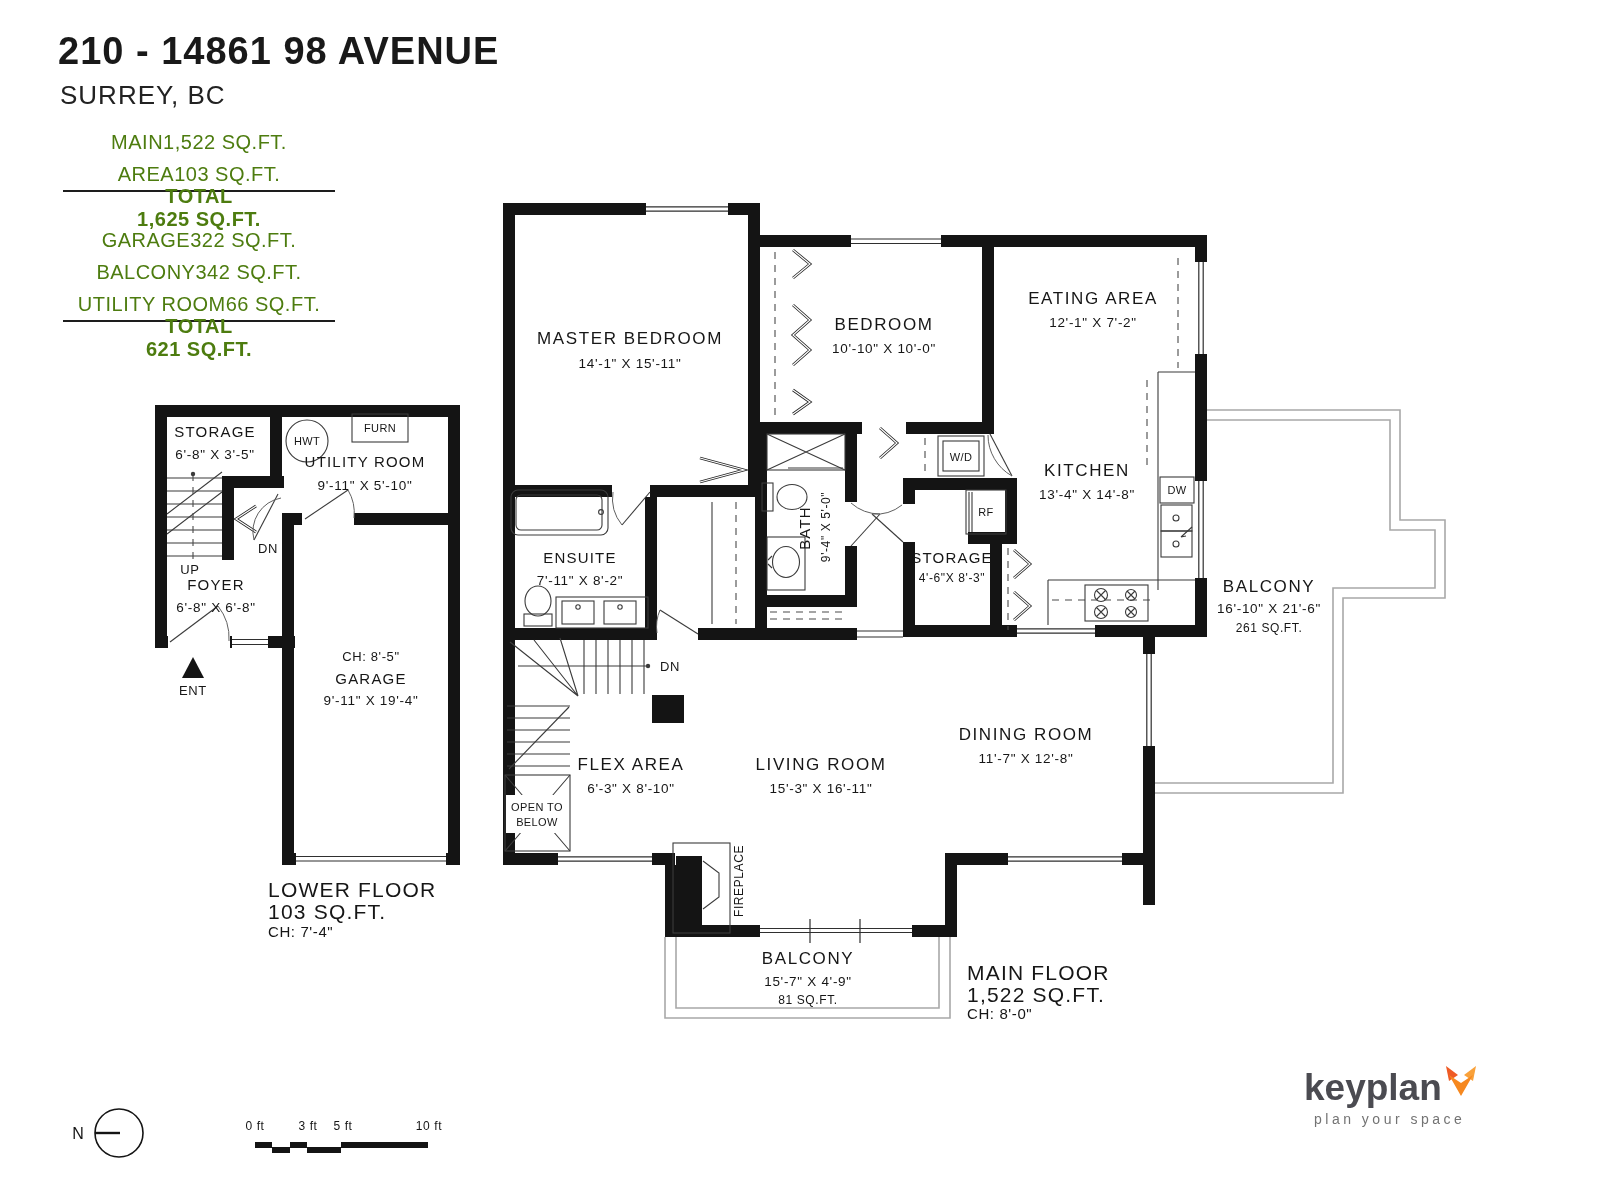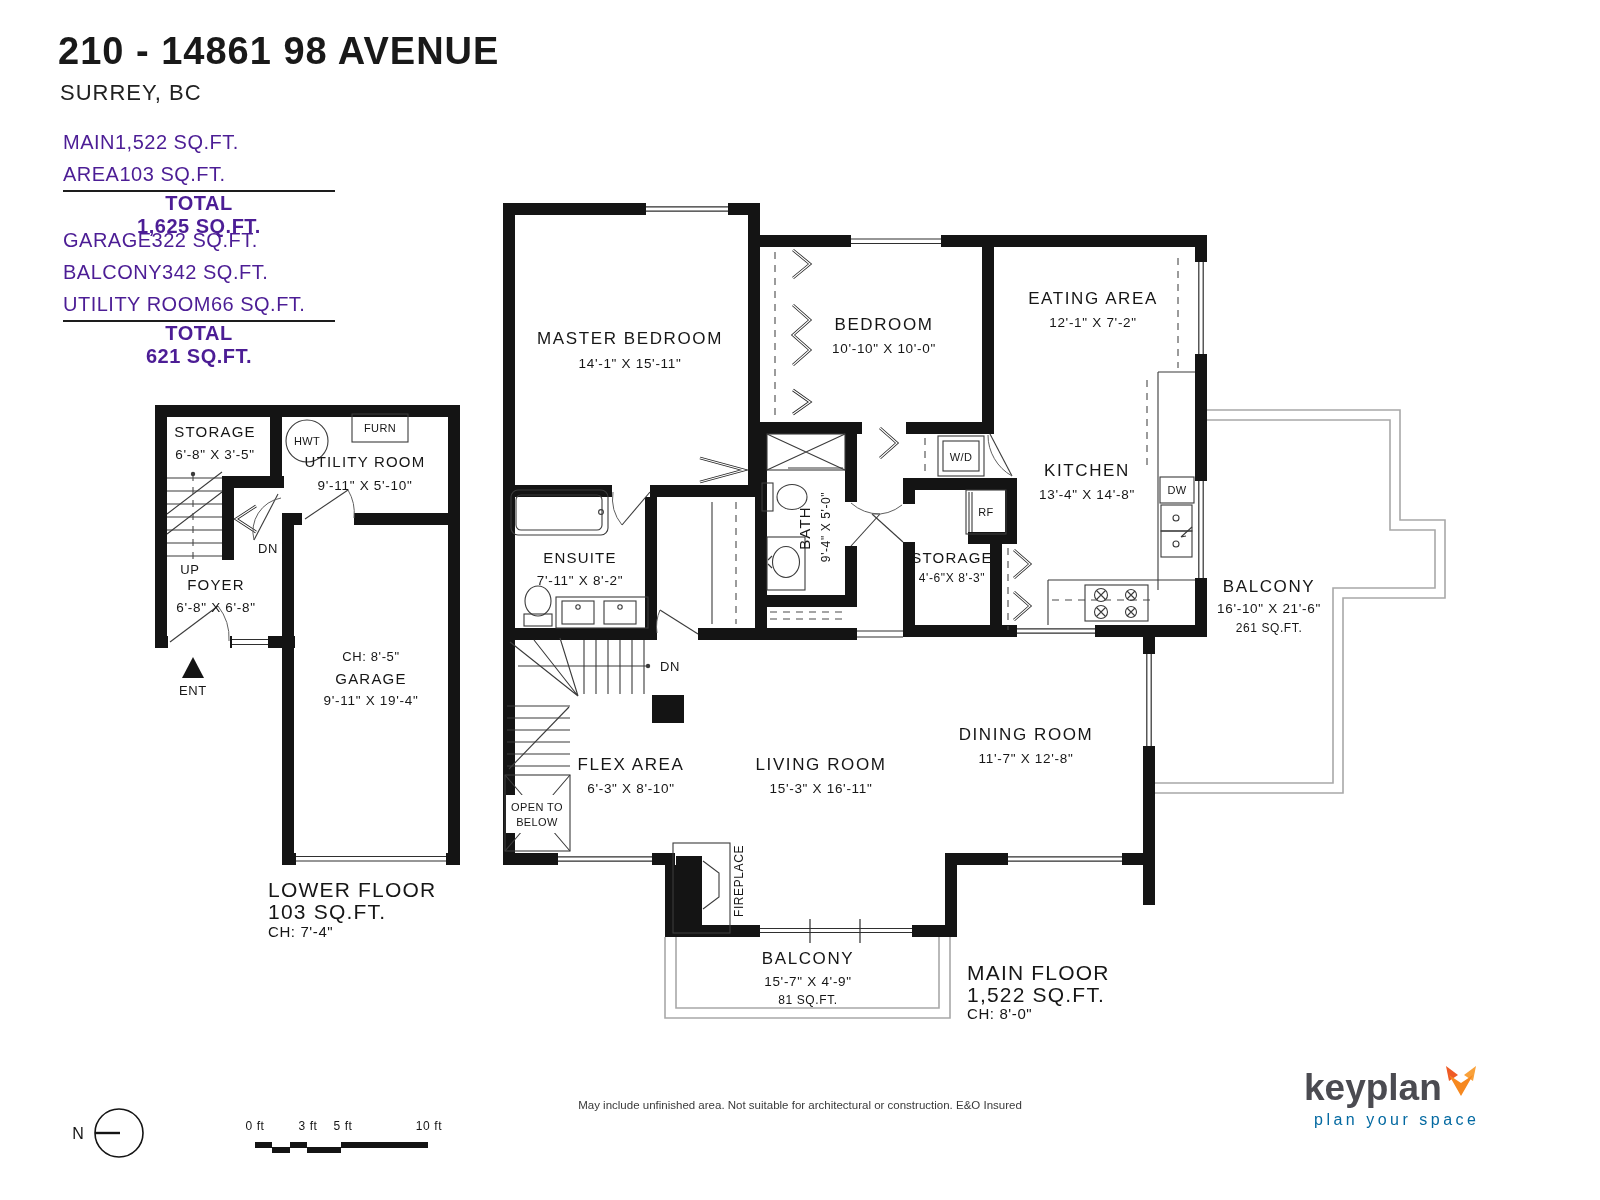--- a/index.html
+++ b/index.html
@@ -1,33 +1,33 @@
 <!DOCTYPE html>
 <html><head>
 <meta charset="utf-8">
 <style>
   html,body{margin:0;padding:0;background:#ffffff;}
   .page{position:relative;width:1600px;height:1200px;background:#fff;overflow:hidden;
         font-family:"Liberation Sans",sans-serif;color:#1a1a1a;}
   .page-title{position:absolute;left:58px;top:30px;font-size:38px;font-weight:bold;
               letter-spacing:1px;color:#191919;}
-  .page-subtitle{position:absolute;left:60px;top:80px;font-size:22px;letter-spacing:1px;color:#222;}
+  .page-subtitle{position:absolute;left:60px;top:80px;font-size:26px;letter-spacing:1px;color:#222;}
   .area-table{position:absolute;left:63px;top:126px;width:272px;}
-  .arow{display:flex;justify-content:flex-start;align-items:center;height:32px;
-        font-size:20px;letter-spacing:.5px;color:#4c1d95;}
+  .arow{display:flex;justify-content:center;align-items:center;height:32px;
+        font-size:20px;letter-spacing:.5px;color:#4d7c0f;}
   .arow.rule{border-top:2px solid #1d1d1d;}
   .arow.total{font-weight:bold;flex-direction:column;}
   .plan-svg{position:absolute;left:0;top:0;}
   .disclaimer{position:absolute;left:50%;top:1098px;transform:translateX(-50%);
               text-align:center;font-size:11.5px;line-height:15px;color:#3a3a3a;white-space:nowrap;}
   .logo{position:absolute;left:1304px;top:1068px;width:180px;}
   .logo-row{display:flex;align-items:flex-start;}
   .logo-name{font-size:37px;font-weight:600;color:#4b4b51;letter-spacing:0px;line-height:40px;}
   .logo-fox{margin-left:2px;margin-top:-2px;}
-  .logo-tag{font-size:16px;color:#0369a1;letter-spacing:3.5px;margin-top:3px;padding-left:10px;}
+  .logo-tag{font-size:14px;color:#737373;letter-spacing:3.5px;margin-top:3px;padding-left:10px;}
   
   .w{fill:#141414;}
   .tl{fill:none;stroke:#3b3b3b;stroke-width:1.1;}
   .arc{fill:none;stroke:#606060;stroke-width:1;}
   .dash{fill:none;stroke:#4a4a4a;stroke-width:1.1;stroke-dasharray:7 6;}
   .bal{fill:none;stroke:#a8a8a8;stroke-width:1.6;}
   .win{fill:none;stroke:#2f2f2f;stroke-width:1.2;}
   .chv{fill:none;stroke:#242424;stroke-width:2.8;}
   .chvw{fill:none;stroke:#ffffff;stroke-width:1.2;}
   .t{fill:#161616;font-family:"Liberation Sans",sans-serif;}
@@ -369,21 +369,20 @@
       <path d="M255,1147.5 H428" stroke="#141414" stroke-width="1"></path>
       <rect x="255" y="1142" width="17" height="5.5" fill="#141414"></rect>
       <rect x="290" y="1142" width="17" height="5.5" fill="#141414"></rect>
       <rect x="341" y="1142" width="87" height="5.5" fill="#141414"></rect>
       <rect x="272" y="1147.5" width="18" height="5.5" fill="#141414"></rect>
       <rect x="307" y="1147.5" width="34" height="5.5" fill="#141414"></rect>
     </g>
   </svg>
 
   <div class="disclaimer">
-    <div>May include unfinished area. Not suitable for architectural or construction. E&amp;O Insured</div>
   </div>
 
   <div class="logo">
     <div class="logo-row">
       <span class="logo-name">keyplan</span>
       <svg class="logo-fox" width="34" height="32" viewBox="0 0 34 32">
         <polygon points="2,0 14,9 5,15" fill="#EF5B25"></polygon>
         <polygon points="32,0 20,9 29,15" fill="#F9A13A"></polygon>
         <polygon points="5,9 17,17 29,9 17,30" fill="#F6881F"></polygon>
       </svg>

